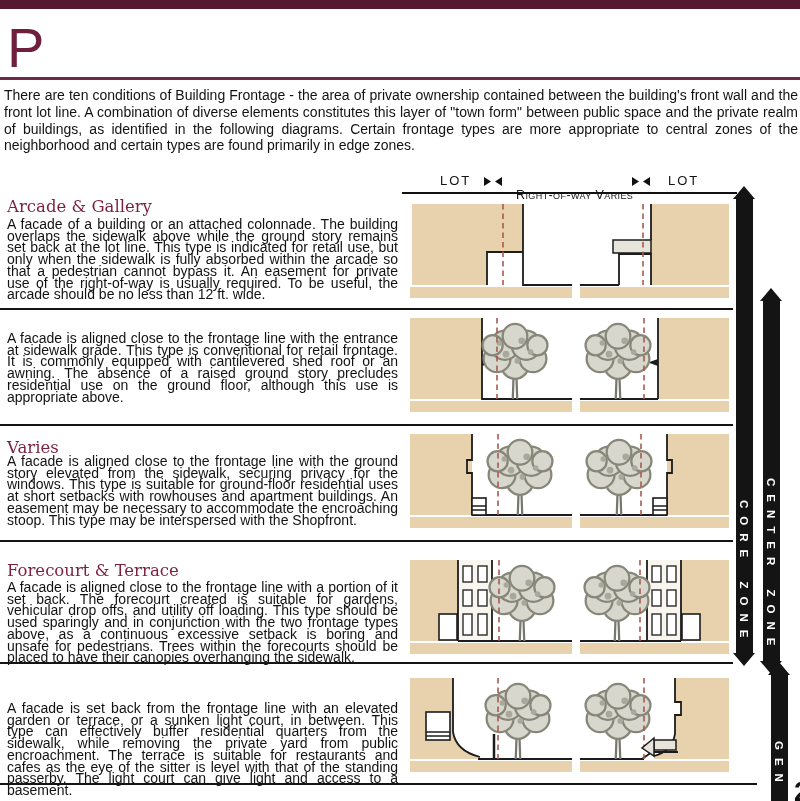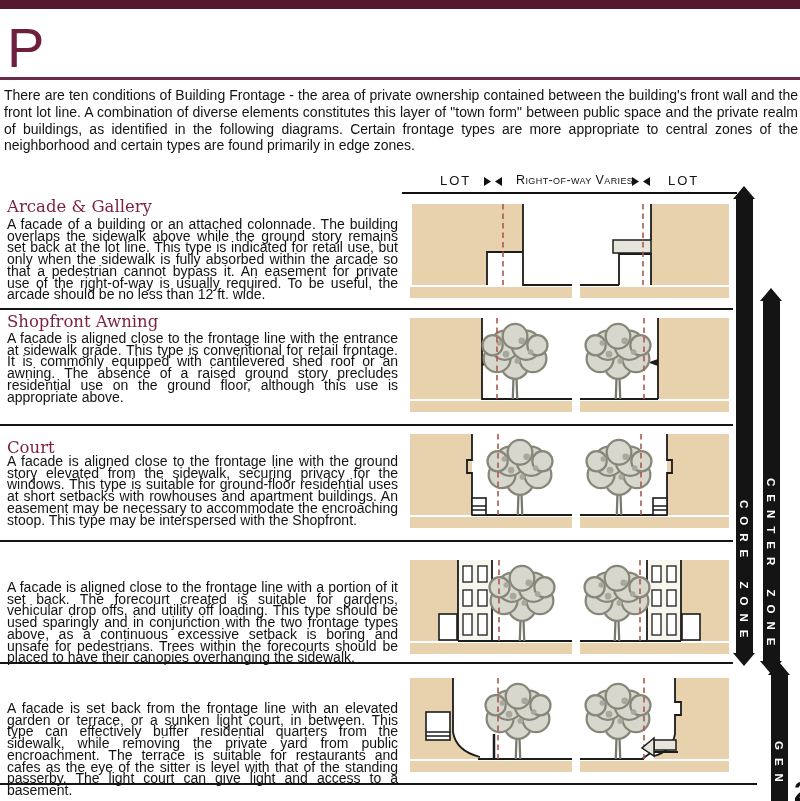--- a/index.html
+++ b/index.html
@@ -14,21 +14,21 @@
   .title .rest{font-size:41px;line-height:1;}
   .title-rule{position:absolute;left:0;top:77px;width:800px;height:3px;background:#6b2b4b;}
 
   .intro{position:absolute;left:4px;top:87px;width:794px;font-size:14px;line-height:16.8px;
          text-align:justify;font-weight:500;}
 
   .dim-header{position:absolute;left:400px;top:173px;width:340px;height:20px;font-size:13px;text-align:right;}
   .dim-header span{position:absolute;top:0;white-space:nowrap;}
   .lot-left{left:40px;letter-spacing:2px;}
   .lot-right{left:268px;letter-spacing:2px;}
-  .rowv{left:116px;font-variant:small-caps;font-size:12.5px;letter-spacing:.4px;}
+  .rowv{left:116px;font-variant:small-caps;font-size:12.5px;letter-spacing:.4px;margin-top:15px;}
   .dim-arrows{position:absolute;top:4px;}
   .dim-arrows.a1{left:84px;} .dim-arrows.a2{left:232px;}
   .dim-underline{position:absolute;left:402px;top:192px;width:335px;height:2px;background:#111;}
 
   .sec-heading{position:absolute;left:7px;color:#7b1f40;font-family:"DejaVu Serif",serif;
                font-weight:normal;font-size:16.5px;line-height:1;}
   .sec-body{position:absolute;left:7px;width:391px;font-size:14px;line-height:11.7px;
             text-align:justify;font-weight:400;}
   .sep{position:absolute;left:0;height:2px;background:#141414;}
 
@@ -120,21 +120,20 @@
       <rect x="0" y="85" width="149" height="11" fill="#e8d2ad"></rect>
       <rect x="71" y="2" width="78" height="81" fill="#e8d2ad"></rect>
       <rect x="39" y="52" width="32" height="31" fill="#ffffff"></rect>
       <path d="M39,83 V52 H71 M71,51 V83 M71,2 V38 M0,83 H39" fill="none" stroke="#1c1c1c" stroke-width="1.8"></path>
       <rect x="33" y="38" width="38" height="13" fill="#e7e4db" stroke="#1c1c1c" stroke-width="1.5"></rect>
       <path d="M63,2 V83" fill="none" stroke="#a85a4e" stroke-width="1.6" stroke-dasharray="5.5,4"></path>
     </svg>
   </div>
   <div class="sep" style="top:308px;width:733px"></div>
 
-  <div class="sec-heading" style="top:314px">Shopfront Awning</div>
   <div class="sec-body" style="top:333px">A facade is aligned close to the frontage line with the entrance at sidewalk grade.  This type is conventional for retail frontage.  It is commonly equipped with cantilevered shed roof or an awning.  The absence of a raised ground story precludes residential use on the ground floor, although this use is appropriate above.</div>
 
   <div class="panel" style="left:410px;top:316px">
     <svg class="psvg" width="162" height="96" viewBox="0 0 162 96">
       <rect x="0" y="85" width="162" height="11" fill="#e8d2ad"></rect>
       <rect x="0" y="2" width="72" height="81" fill="#e8d2ad"></rect>
       <path d="M72,2 V83 H162" fill="none" stroke="#1c1c1c" stroke-width="1.8"></path>
       <polygon points="72,43 82,46.5 72,50" fill="#1c1c1c"></polygon>
       <use href="#tree" transform="translate(105,83) scale(1.12)"></use>
       <path d="M87,2 V83" fill="none" stroke="#a85a4e" stroke-width="1.6" stroke-dasharray="5.5,4"></path>
@@ -145,21 +144,21 @@
       <rect x="0" y="85" width="149" height="11" fill="#e8d2ad"></rect>
       <rect x="78" y="2" width="71" height="81" fill="#e8d2ad"></rect>
       <path d="M78,2 V83 M0,83 H78" fill="none" stroke="#1c1c1c" stroke-width="1.8"></path>
       <polygon points="78,43 68,46.5 78,50" fill="#1c1c1c"></polygon>
       <use href="#tree" transform="translate(38,83) scale(1.12)"></use>
       <path d="M64,2 V83" fill="none" stroke="#a85a4e" stroke-width="1.6" stroke-dasharray="5.5,4"></path>
     </svg>
   </div>
   <div class="sep" style="top:424px;width:733px"></div>
 
-  <div class="sec-heading" style="top:440px">Court</div>
+  <div class="sec-heading" style="top:440px">Varies</div>
   <div class="sec-body" style="top:456px">A facade is aligned close to the frontage line with the ground story elevated from the sidewalk, securing privacy for the windows.  This type is suitable for ground-floor residential uses at short setbacks with rowhouses and apartment buildings.  An easement may be necessary to accommodate the encroaching stoop.  This type may be interspersed with the Shopfront.</div>
 
   <div class="panel" style="left:410px;top:432px">
     <svg class="psvg" width="162" height="96" viewBox="0 0 162 96">
       <rect x="0" y="85" width="162" height="11" fill="#e8d2ad"></rect>
       <rect x="0" y="2" width="62" height="81" fill="#e8d2ad"></rect>
       <path d="M62,2 V28 h-5 v13 h5 V83 M62,83 H162" fill="none" stroke="#1c1c1c" stroke-width="1.8"></path>
       <rect x="62" y="66" width="14" height="17" fill="#ffffff" stroke="#1c1c1c" stroke-width="1.6"></rect>
       <path d="M62,74 H76 M62,78 H76" stroke="#1c1c1c" stroke-width="1.4"></path>
       <use href="#tree" transform="translate(110,83) scale(1.12)"></use>
@@ -172,20 +171,21 @@
       <rect x="87" y="2" width="62" height="81" fill="#e8d2ad"></rect>
       <path d="M87,2 V28 h5 v13 h-5 V83 M0,83 H87" fill="none" stroke="#1c1c1c" stroke-width="1.8"></path>
       <rect x="73" y="66" width="14" height="17" fill="#ffffff" stroke="#1c1c1c" stroke-width="1.6"></rect>
       <path d="M73,74 H87 M73,78 H87" stroke="#1c1c1c" stroke-width="1.4"></path>
       <use href="#tree" transform="translate(39,83) scale(1.12)"></use>
       <path d="M61,2 V83" fill="none" stroke="#a85a4e" stroke-width="1.6" stroke-dasharray="5.5,4"></path>
     </svg>
   </div>
   <div class="sep" style="top:540px;width:733px"></div>
 
+  <div class="sec-heading" style="top:563px">Forecourt &amp; Terrace</div>
   <div class="sec-body" style="top:582px">A facade is aligned close to the frontage line with a portion of it set back.  The forecourt created is suitable for gardens, vehicular drop offs, and utility off loading.  This type should be used sparingly and in conjunction with the two frontage types above, as a continuous excessive setback is boring and unsafe for pedestrians.  Trees within the forecourts should be placed to have their canopies overhanging the sidewalk.</div>
 
   <div class="panel" style="left:410px;top:558px">
     <svg class="psvg" width="162" height="96" viewBox="0 0 162 96">
       <rect x="0" y="85" width="162" height="11" fill="#e8d2ad"></rect>
       <rect x="0" y="2" width="48" height="81" fill="#e8d2ad"></rect>
       <rect x="48" y="2" width="34" height="81" fill="#f8f6ef"></rect>
       <path d="M48,2 V83 M82,2 V83 M48,83 H162" fill="none" stroke="#1c1c1c" stroke-width="1.8"></path>
       <g fill="#ffffff" stroke="#2b2b2b" stroke-width="1.4">
         <rect x="53" y="8" width="9" height="16"></rect>

